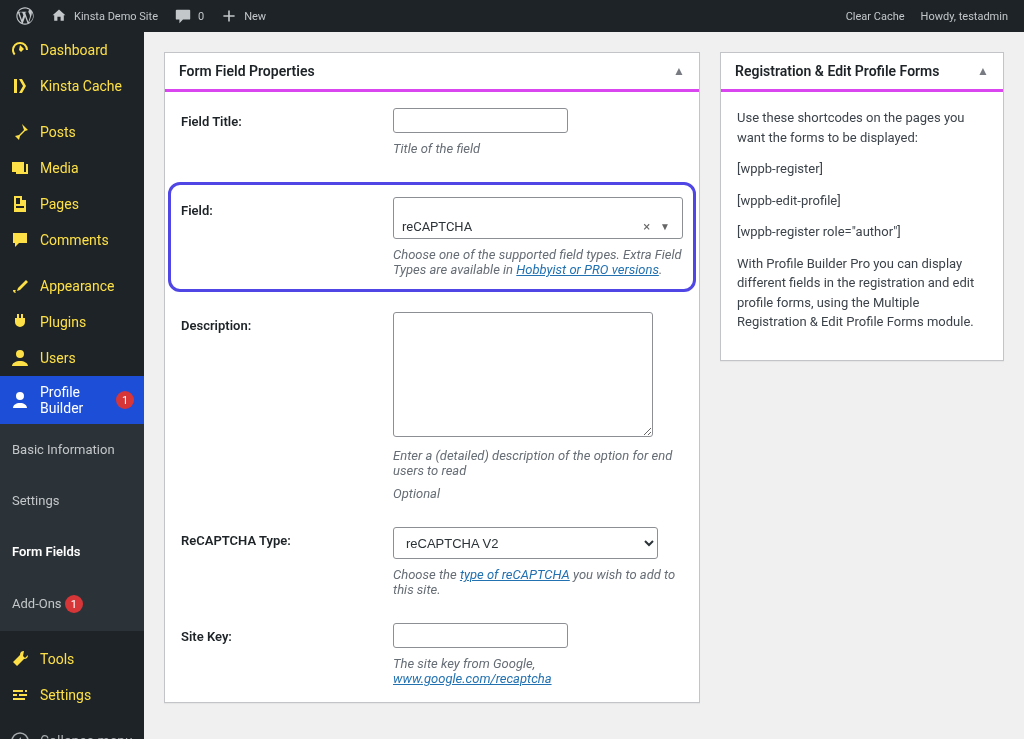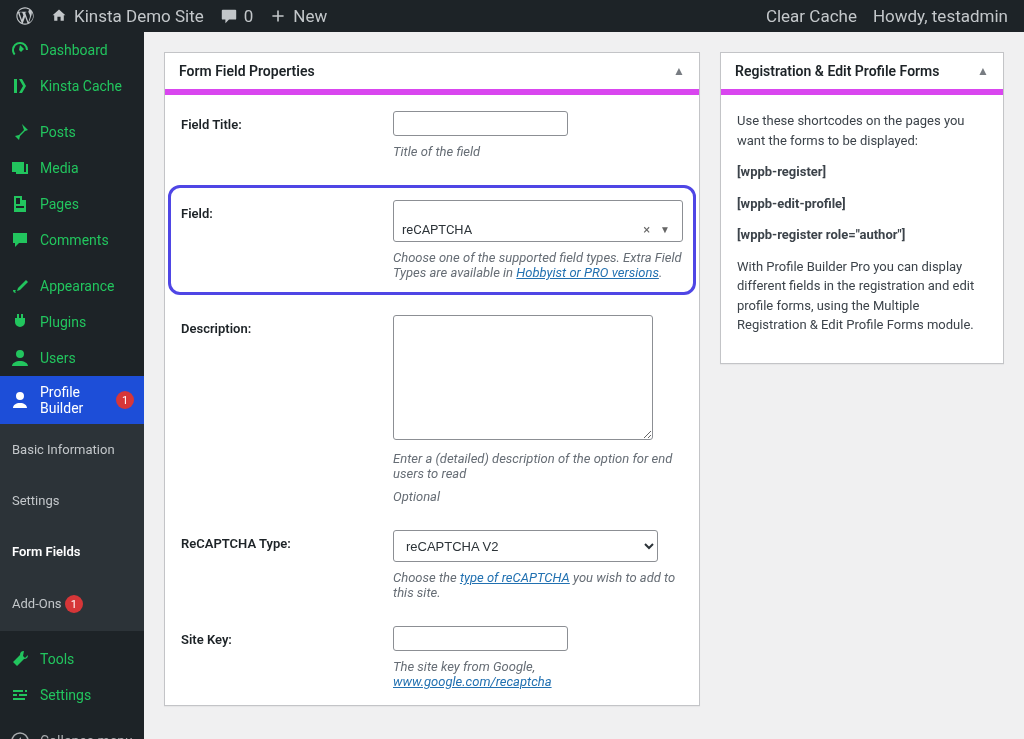--- a/index.html
+++ b/index.html
@@ -1,63 +1,63 @@
 <!DOCTYPE html>
 <html><head>
 <meta charset="utf-8">
 <style>
   * { box-sizing: border-box; margin: 0; padding: 0; }
   body { font-family: -apple-system, BlinkMacSystemFont, "Segoe UI", Roboto, sans-serif; font-size: 13px; background: #f0f0f1; color: #3c434a; }
 
   
-  .adminbar { background: #1d2327; color: #c3c7ca; height: 32px; display: flex; align-items: center; justify-content: space-between; padding: 0 8px; font-size: 17px; }
+  .adminbar { background: #1d2327; color: #c3c7ca; height: 32px; display: flex; align-items: center; justify-content: space-between; padding: 0 8px; font-size: 11px; }
   .adminbar-left, .adminbar-right { display: flex; align-items: center; gap: 0; }
   .adminbar-item { padding: 0 8px; height: 32px; display: flex; align-items: center; gap: 6px; cursor: pointer; color: #c3c7ca; }
   .adminbar .icon { width: 18px; height: 18px; display: inline-flex; align-items: center; justify-content: center; }
 
   
   .wrapper { display: flex; min-height: calc(100vh - 32px); }
   .sidebar { width: 160px; background: #1d2327; color: #c3c7ca; display: flex; flex-direction: column; font-size: 14px; }
-  .menu-item { display: flex; align-items: center; gap: 10px; padding: 8px 10px; cursor: pointer; color: #22c55e; }
+  .menu-item { display: flex; align-items: center; gap: 10px; padding: 8px 10px; cursor: pointer; color: #fde047; }
   .menu-item.current { background: #1d4ed8; color: #fff; position: relative; }
   .menu-item.current::after { content: ""; position: absolute; right: -8px; top: 50%; transform: translateY(-50%); border: 8px solid transparent; border-right-color: #f0f0f1; }
   .menu-separator { height: 10px; }
   .menu-icon { width: 20px; height: 20px; display: inline-flex; align-items: center; justify-content: center; flex-shrink: 0; }
   .submenu { background: #2c3338; }
   .submenu .submenu-item { padding: 18px 12px; cursor: pointer; color: #c3c7ca; font-size: 13px; }
   .submenu .submenu-item.current { color: #fff; font-weight: 600; }
   .badge { display: inline-flex; align-items: center; justify-content: center; min-width: 18px; height: 18px; border-radius: 9px; background: #d63638; color: #fff; font-size: 11px; padding: 0 5px; }
 
   
   .content { flex: 1; padding: 20px 20px 40px 20px; display: flex; gap: 20px; align-items: flex-start; }
   .main-col { flex: 1; }
   .side-col { width: 284px; }
 
   .postbox { background: #fff; border: 1px solid #c3c4c7; box-shadow: 0 1px 1px rgba(0,0,0,0.04); margin-bottom: 20px; }
-  .postbox-header { display: flex; align-items: center; justify-content: space-between; padding: 10px 14px; border-bottom: 6px solid #d946ef; font-size: 14px; font-weight: 600; color: #1d2327; }
+  .postbox-header { display: flex; align-items: center; justify-content: space-between; padding: 10px 14px; border-bottom: 3px solid #d946ef; font-size: 14px; font-weight: 600; color: #1d2327; }
   .postbox-header .toggle { color: #787c82; cursor: pointer; font-size: 12px; }
   .postbox-body { padding: 16px; font-size: 13px; color: #3c434a; }
 
   .form-row { display: flex; align-items: flex-start; gap: 32px; margin-bottom: 26px; }
   .form-row.highlight { border: 3px solid #4f46e5; border-radius: 12px; padding: 12px 10px; margin: 0 -13px 20px -13px; }
   .form-label { width: 180px; font-weight: 600; color: #1d2327; padding-top: 6px; }
   .form-field { flex: 1; }
   .form-field input[type="text"], .form-field textarea, .form-field select, .form-field .select2 {
     width: 175px; padding: 4px 8px; border: 1px solid #8c8f94; border-radius: 3px; background: #fff; font-size: 13px; color: #2c3338;
   }
   .form-field textarea { width: 260px; height: 125px; resize: vertical; }
   .form-field select { width: 265px; height: 32px; }
   .form-field .select2 { width: 290px; height: 42px; display: flex; align-items: flex-end; justify-content: space-between; }
   .select2-clear { color: #666; padding: 0 6px; cursor: pointer; }
   .select2-arrow { color: #666; padding: 0 4px; cursor: pointer; font-size: 10px; }
   .helper { color: #666d75; font-style: italic; margin-top: 8px; }
   .helper a { color: #2271b1; text-decoration: underline; font-style: italic; }
 
   .side-col .postbox-body p { margin-bottom: 12px; line-height: 1.5; }
-  .shortcode { font-weight: 700; margin-bottom: 8px; }
+  .shortcode { font-weight: 400; margin-bottom: 8px; }
 
   svg { fill: currentColor; }
 </style>
 </head>
 <body>
 
 <div class="adminbar">
   <div class="adminbar-left">
     <div class="adminbar-item">
       <span class="icon">

